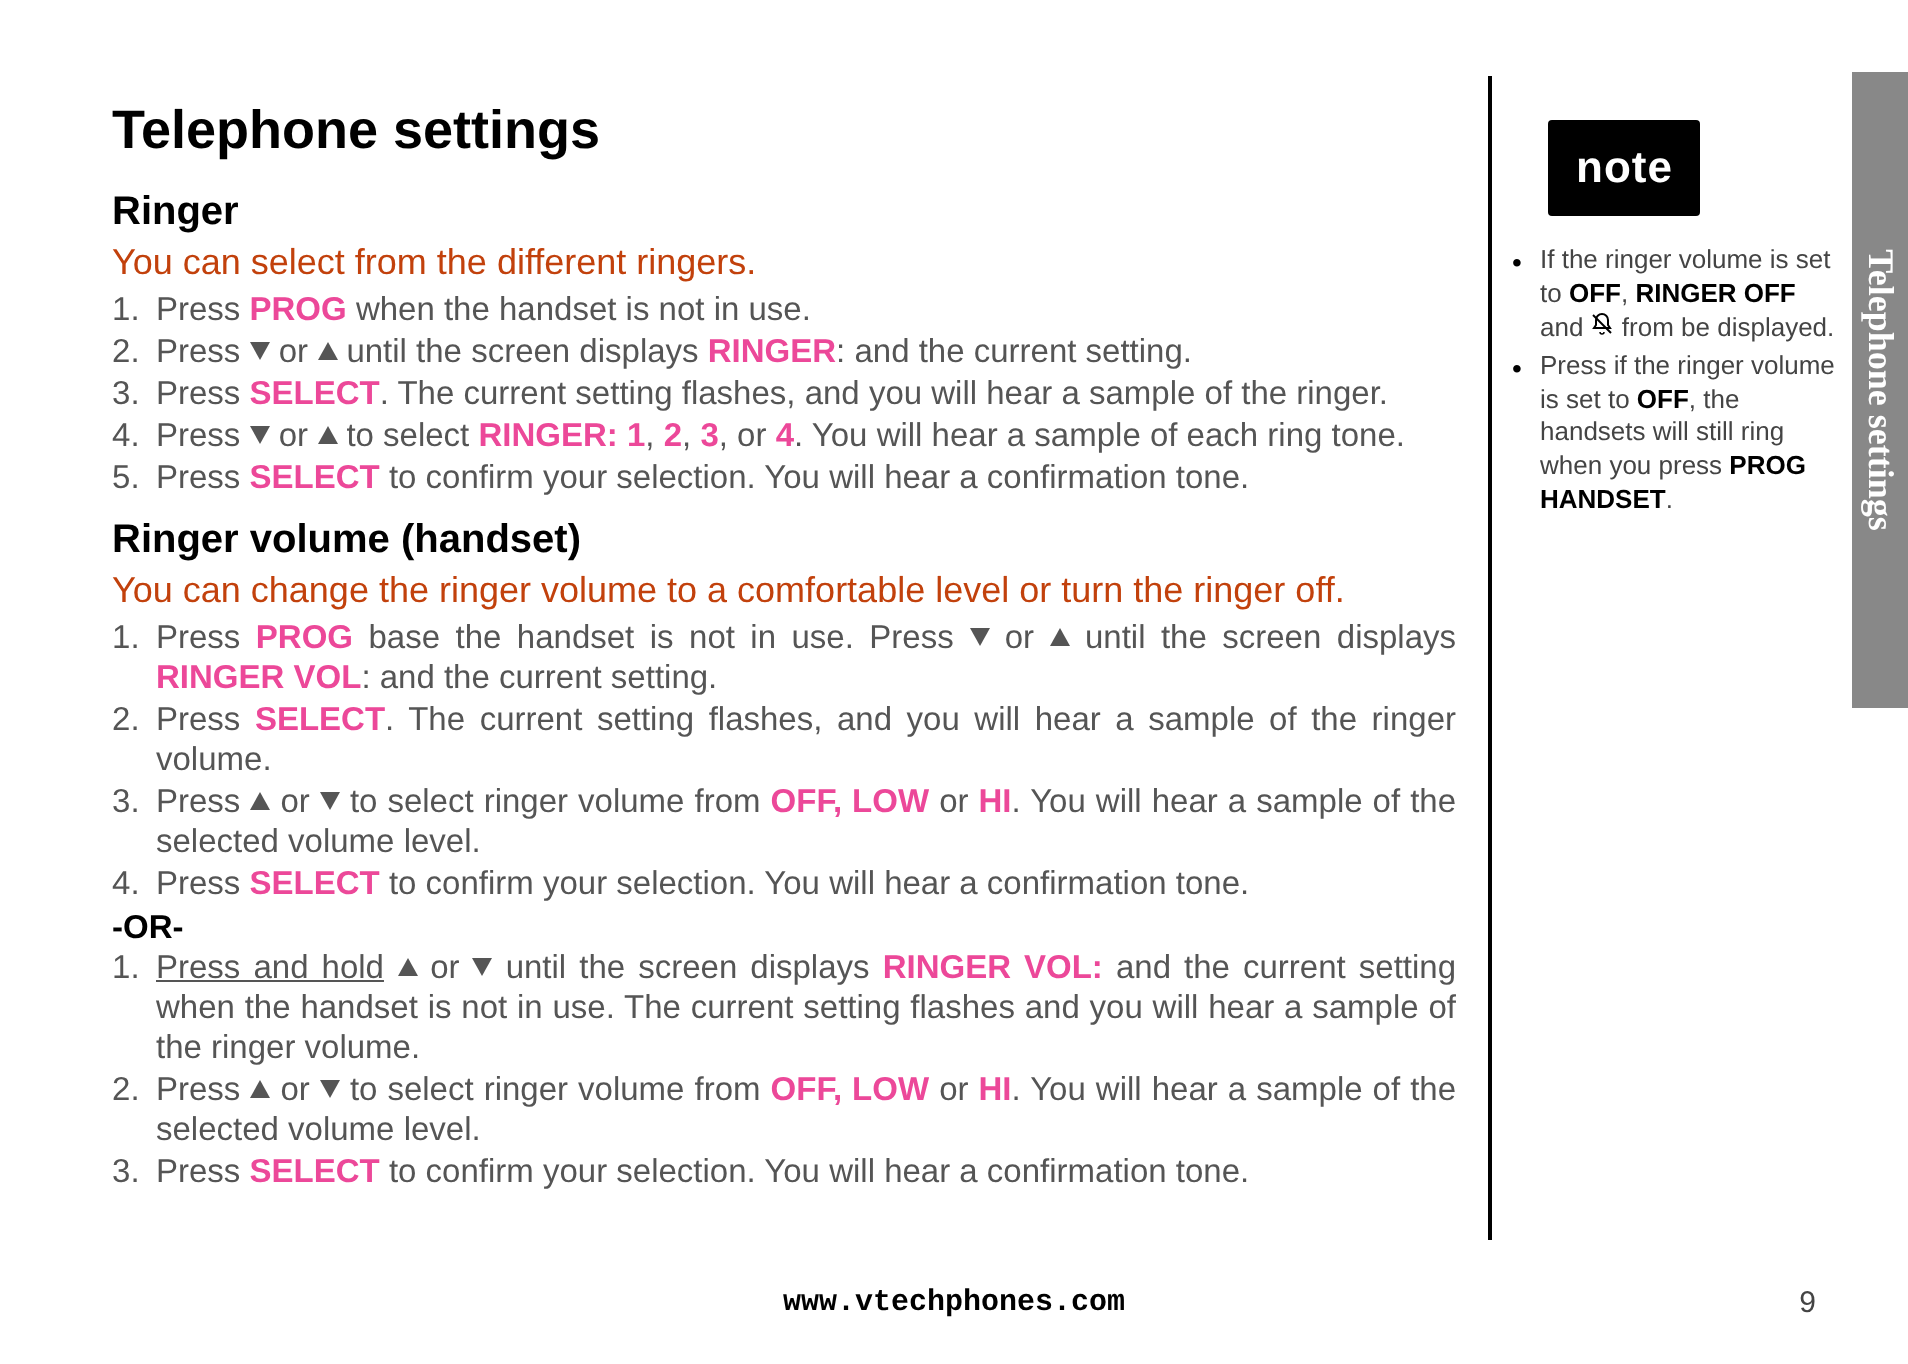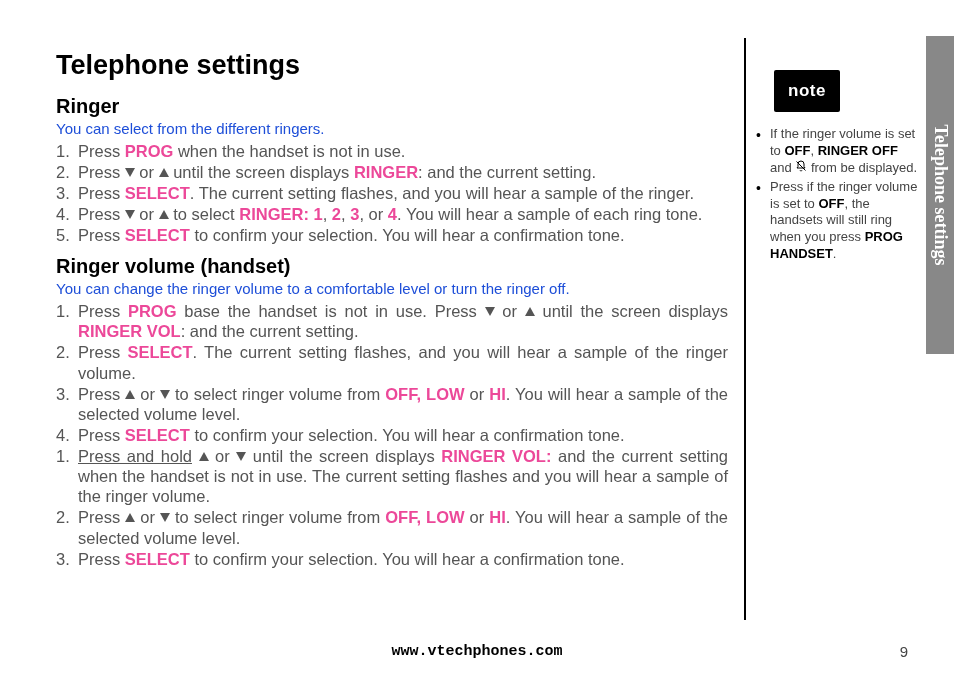--- a/index.html
+++ b/index.html
@@ -29,23 +29,23 @@
     margin-bottom: 14px;
   }
   .subhead {
     font-size: 20px;
     font-weight: bold;
     color: #000;
     margin-top: 10px;
     margin-bottom: 2px;
   }
   .intro {
-    font-size: 15px;
+    font-size: 18px;
     line-height: 1.25;
-    color: #1d4ed8;
+    color: #c2410c;
     margin-bottom: 2px;
   }
   ol.steps {
     list-style: none;
     counter-reset: step;
     color: #555;
     font-size: 16.5px;
     line-height: 1.22;
   }
   ol.steps > li {
@@ -80,24 +80,24 @@
   .sidebar {
     position: absolute;
     top: 56px;
     left: 756px;
     width: 162px;
   }
   .note-badge {
     background: #000;
     color: #fff;
     font-weight: bold;
-    font-size: 17px;
+    font-size: 22px;
     padding: 11px 14px 11px 14px;
     display: inline-block;
-    margin: 14px 0 14px 18px;
+    margin: 4px 0 14px 18px;
     letter-spacing: 0.5px;
     font-family: Arial, sans-serif;
     border-radius: 2px;
   }
   ul.notes {
     list-style: none;
     font-size: 13px;
     color: #444;
     line-height: 1.3;
   }
@@ -181,20 +181,21 @@
     </ol>
 
     <div class="subhead">Ringer volume (handset)</div>
     <div class="intro">You can change the ringer volume to a comfortable level or turn the ringer off.</div>
     <ol class="steps">
       <li><span>Press </span><span class="b">PROG</span><span> base the handset is not in use. Press </span><span class="tri down"></span><span> or </span><span class="tri up"></span><span> until the screen displays </span><span class="b">RINGER VOL</span><span>: and the current setting.</span></li>
       <li><span>Press </span><span class="b">SELECT</span><span>. The current setting flashes, and you will hear a sample of the ringer volume.</span></li>
       <li><span>Press </span><span class="tri up"></span><span> or </span><span class="tri down"></span><span> to select ringer volume from </span><span class="b">OFF, LOW</span><span> or </span><span class="b">HI</span><span>. You will hear a sample of the selected volume level.</span></li>
       <li><span>Press </span><span class="b">SELECT</span><span> to confirm your selection. You will hear a confirmation tone.</span></li>
     </ol>
+    <div class="or">-OR-</div>
     <ol class="steps">
       <li><span class="u">Press and hold</span><span> </span><span class="tri up"></span><span> or </span><span class="tri down"></span><span> until the screen displays </span><span class="b">RINGER VOL:</span><span> and the current setting when the handset is not in use. The current setting flashes and you will hear a sample of the ringer volume.</span></li>
       <li><span>Press </span><span class="tri up"></span><span> or </span><span class="tri down"></span><span> to select ringer volume from </span><span class="b">OFF, LOW</span><span> or </span><span class="b">HI</span><span>. You will hear a sample of the selected volume level.</span></li>
       <li><span>Press </span><span class="b">SELECT</span><span> to confirm your selection. You will hear a confirmation tone.</span></li>
     </ol>
   </div>
 
   <div class="sidebar">
     <div class="note-badge">note</div>
     <ul class="notes">

